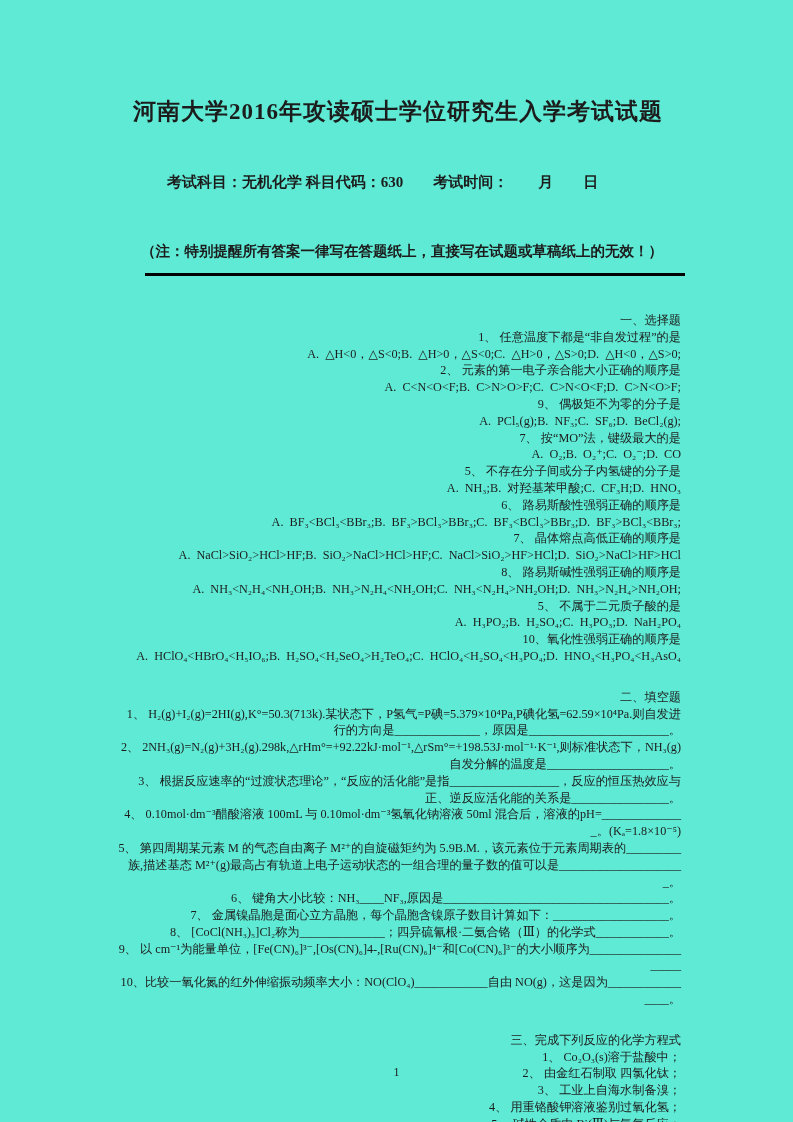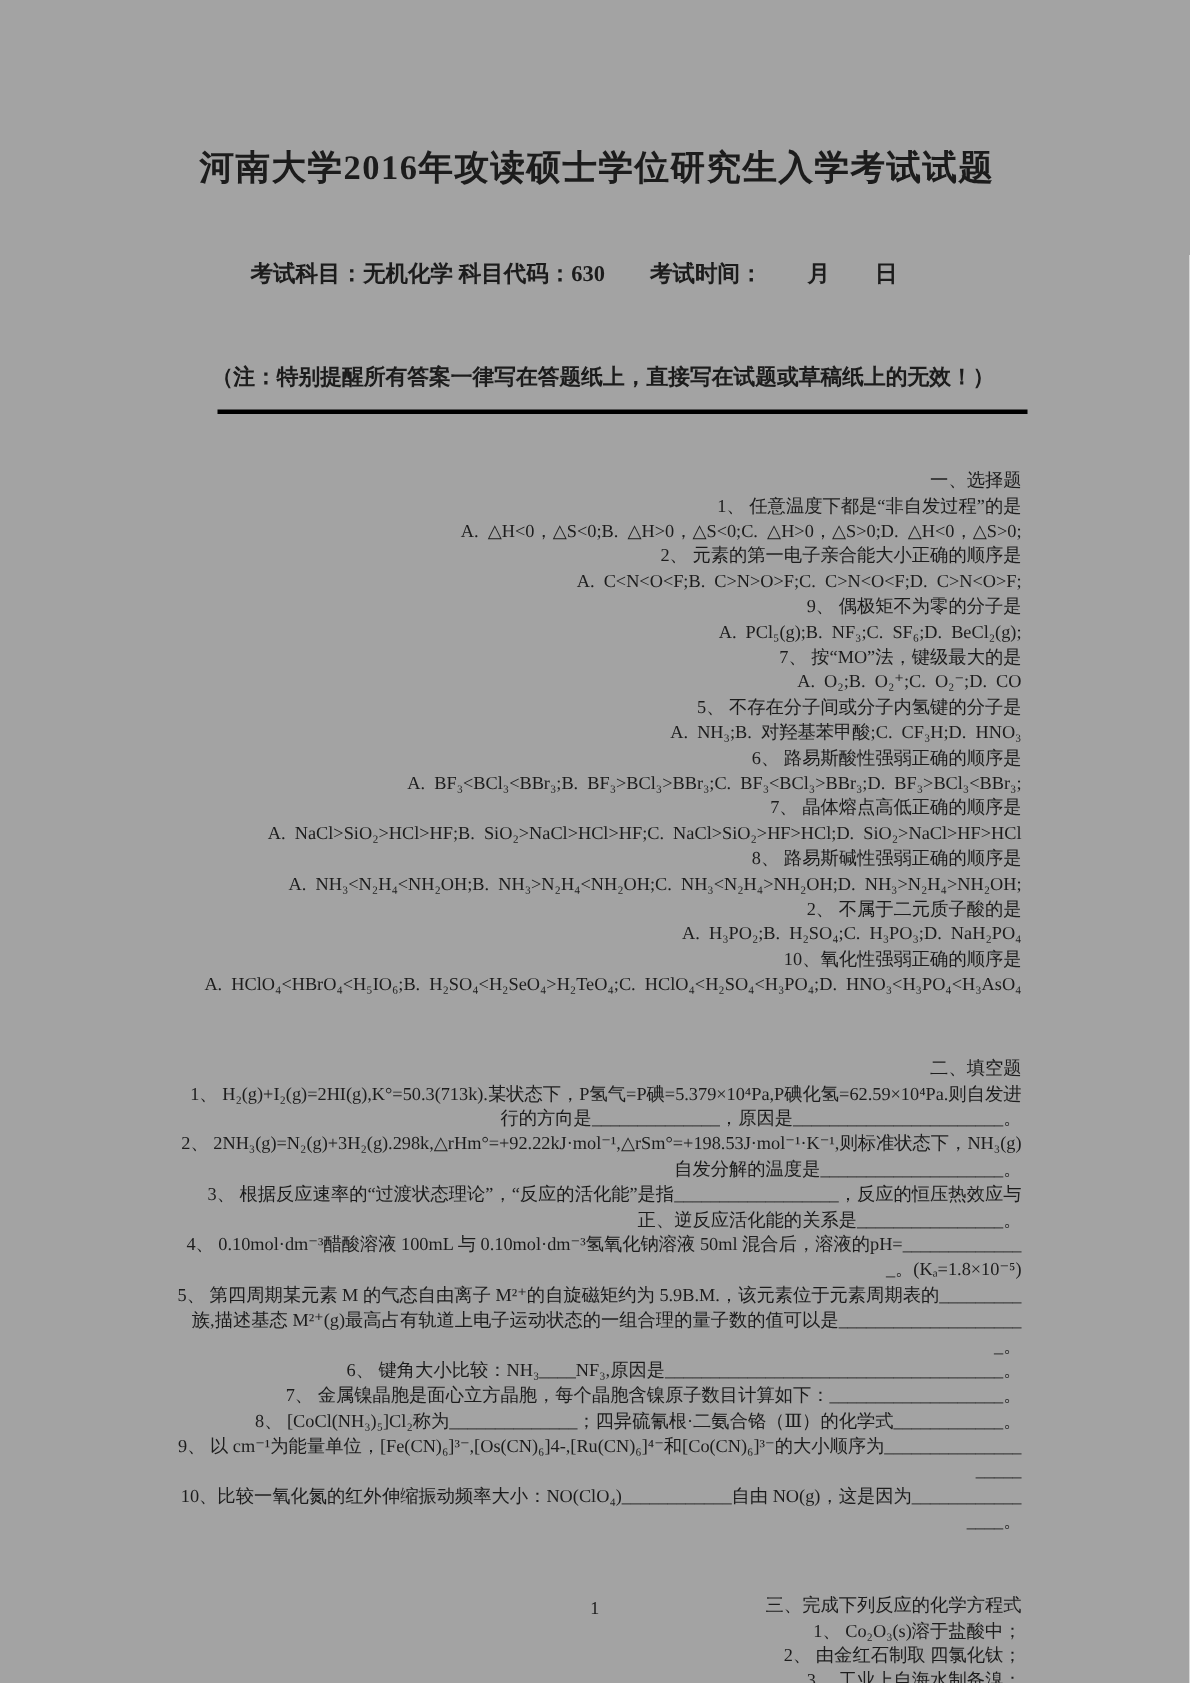--- a/index.html
+++ b/index.html
@@ -1,21 +1,21 @@
 <!DOCTYPE html>
 <html><head>
 <meta charset="utf-8">
 <style>
   html, body { margin: 0; padding: 0; background: #ffffff; }
   .page {
     position: relative;
     width: 793px;
     height: 1122px;
     margin: 0 auto;
-    background: #a3a3a3;
+    background: #5eead4;
     color: #1c1c1c;
     font-family: "Liberation Serif", "DejaVu Serif", serif;
     box-sizing: border-box;
     padding: 96px 112px 0 115px;
     overflow: hidden;
   }
   .title {
     margin: 0 0 46px 0;
     text-align: center;
     font-size: 23px;
@@ -38,21 +38,21 @@
     margin: 12px 0 0 30px;
     width: 540px;
     border-top: 3px solid #000;
     height: 0;
   }
   .body {
     margin-top: 36px;
     font-size: 12.2px;
     line-height: 16.8px;
   }
-  .section + .section { margin-top: 39px; }
+  .section + .section { margin-top: 24px; }
   .heading, .line {
     white-space: pre-wrap;
     word-break: break-all;
     text-align: right;
   }
   .pagenum {
     position: absolute;
     left: 0;
     right: 0;
     bottom: 42px;
@@ -80,21 +80,21 @@
         <div class="line">7、 按“MO”法，键级最大的是</div>
         <div class="line">A.  O₂;B.  O₂⁺;C.  O₂⁻;D.  CO</div>
         <div class="line">5、 不存在分子间或分子内氢键的分子是</div>
         <div class="line">A.  NH₃;B.  对羟基苯甲酸;C.  CF₃H;D.  HNO₃</div>
         <div class="line">6、 路易斯酸性强弱正确的顺序是</div>
         <div class="line">A.  BF₃&lt;BCl₃&lt;BBr₃;B.  BF₃&gt;BCl₃&gt;BBr₃;C.  BF₃&lt;BCl₃&gt;BBr₃;D.  BF₃&gt;BCl₃&lt;BBr₃;</div>
         <div class="line">7、 晶体熔点高低正确的顺序是</div>
         <div class="line">A.  NaCl&gt;SiO₂&gt;HCl&gt;HF;B.  SiO₂&gt;NaCl&gt;HCl&gt;HF;C.  NaCl&gt;SiO₂&gt;HF&gt;HCl;D.  SiO₂&gt;NaCl&gt;HF&gt;HCl</div>
         <div class="line">8、 路易斯碱性强弱正确的顺序是</div>
         <div class="line">A.  NH₃&lt;N₂H₄&lt;NH₂OH;B.  NH₃&gt;N₂H₄&lt;NH₂OH;C.  NH₃&lt;N₂H₄&gt;NH₂OH;D.  NH₃&gt;N₂H₄&gt;NH₂OH;</div>
-        <div class="line">2、 不属于二元质子酸的是</div>
+        <div class="line">5、 不属于二元质子酸的是</div>
         <div class="line">A.  H₃PO₂;B.  H₂SO₄;C.  H₃PO₃;D.  NaH₂PO₄</div>
         <div class="line">10、氧化性强弱正确的顺序是</div>
         <div class="line">A.  HClO₄&lt;HBrO₄&lt;H₅IO₆;B.  H₂SO₄&lt;H₂SeO₄&gt;H₂TeO₄;C.  HClO₄&lt;H₂SO₄&lt;H₃PO₄;D.  HNO₃&lt;H₃PO₄&lt;H₃AsO₄</div>
       </section>
       <section class="section">
         <div class="heading">二、填空题</div>
         <div class="line">1、 H₂(g)+I₂(g)=2HI(g),K°=50.3(713k).某状态下，P氢气=P碘=5.379×10⁴Pa,P碘化氢=62.59×10⁴Pa.则自发进行的方向是______________，原因是_______________________。</div>
         <div class="line">2、 2NH₃(g)=N₂(g)+3H₂(g).298k,△rHm°=+92.22kJ·mol⁻¹,△rSm°=+198.53J·mol⁻¹·K⁻¹,则标准状态下，NH₃(g)自发分解的温度是____________________。</div>
         <div class="line">3、 根据反应速率的“过渡状态理论”，“反应的活化能”是指__________________，反应的恒压热效应与正、逆反应活化能的关系是________________。</div>
         <div class="line">4、 0.10mol·dm⁻³醋酸溶液 100mL 与 0.10mol·dm⁻³氢氧化钠溶液 50ml 混合后，溶液的pH=______________。(Kₐ=1.8×10⁻⁵)</div>

